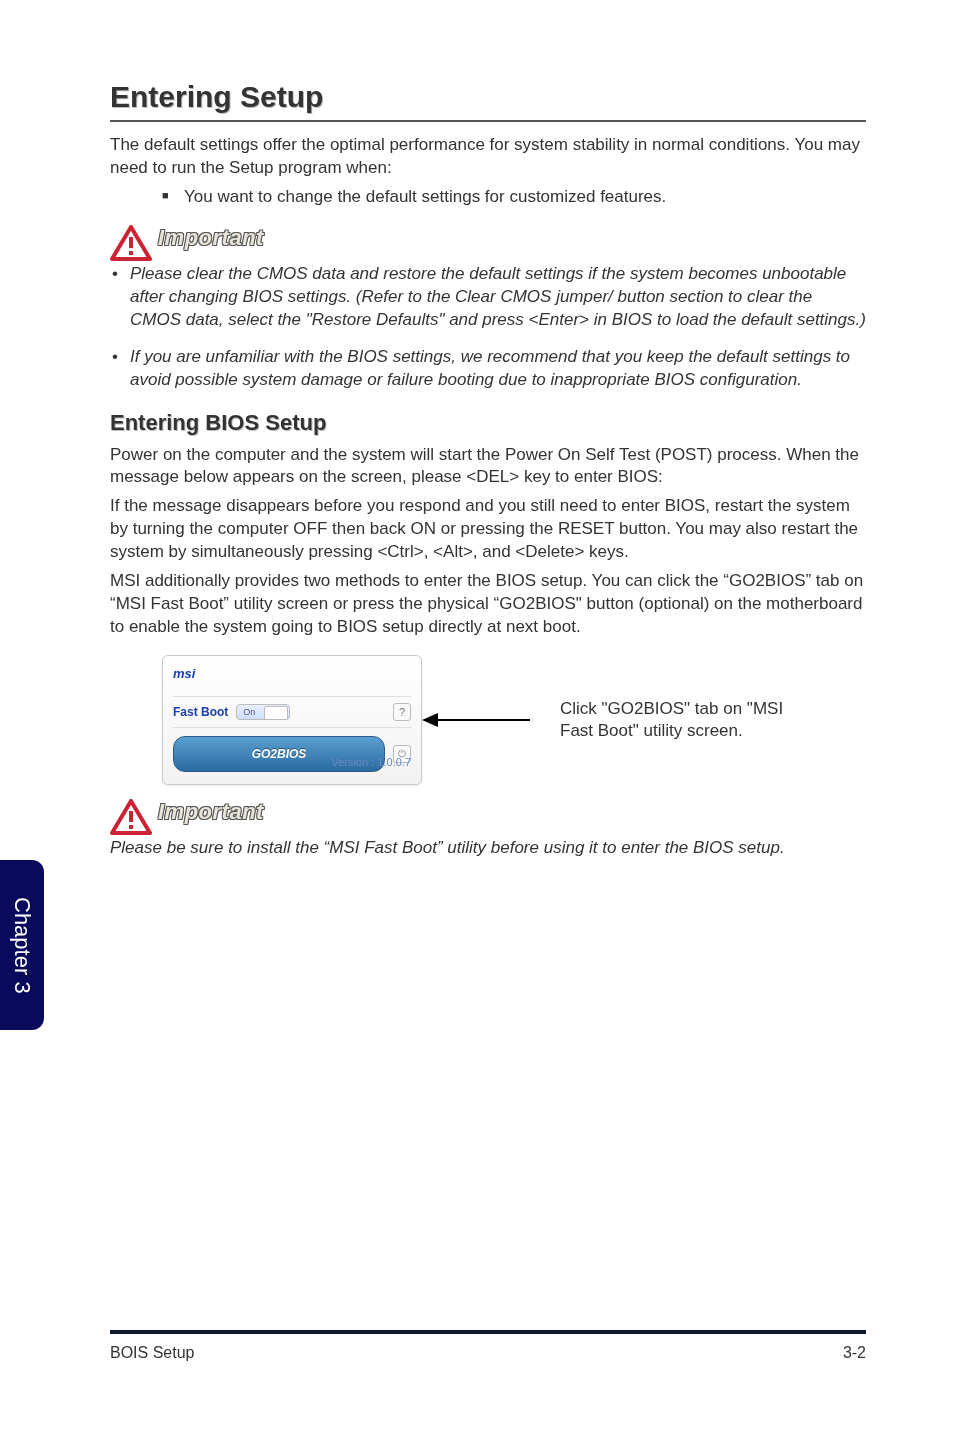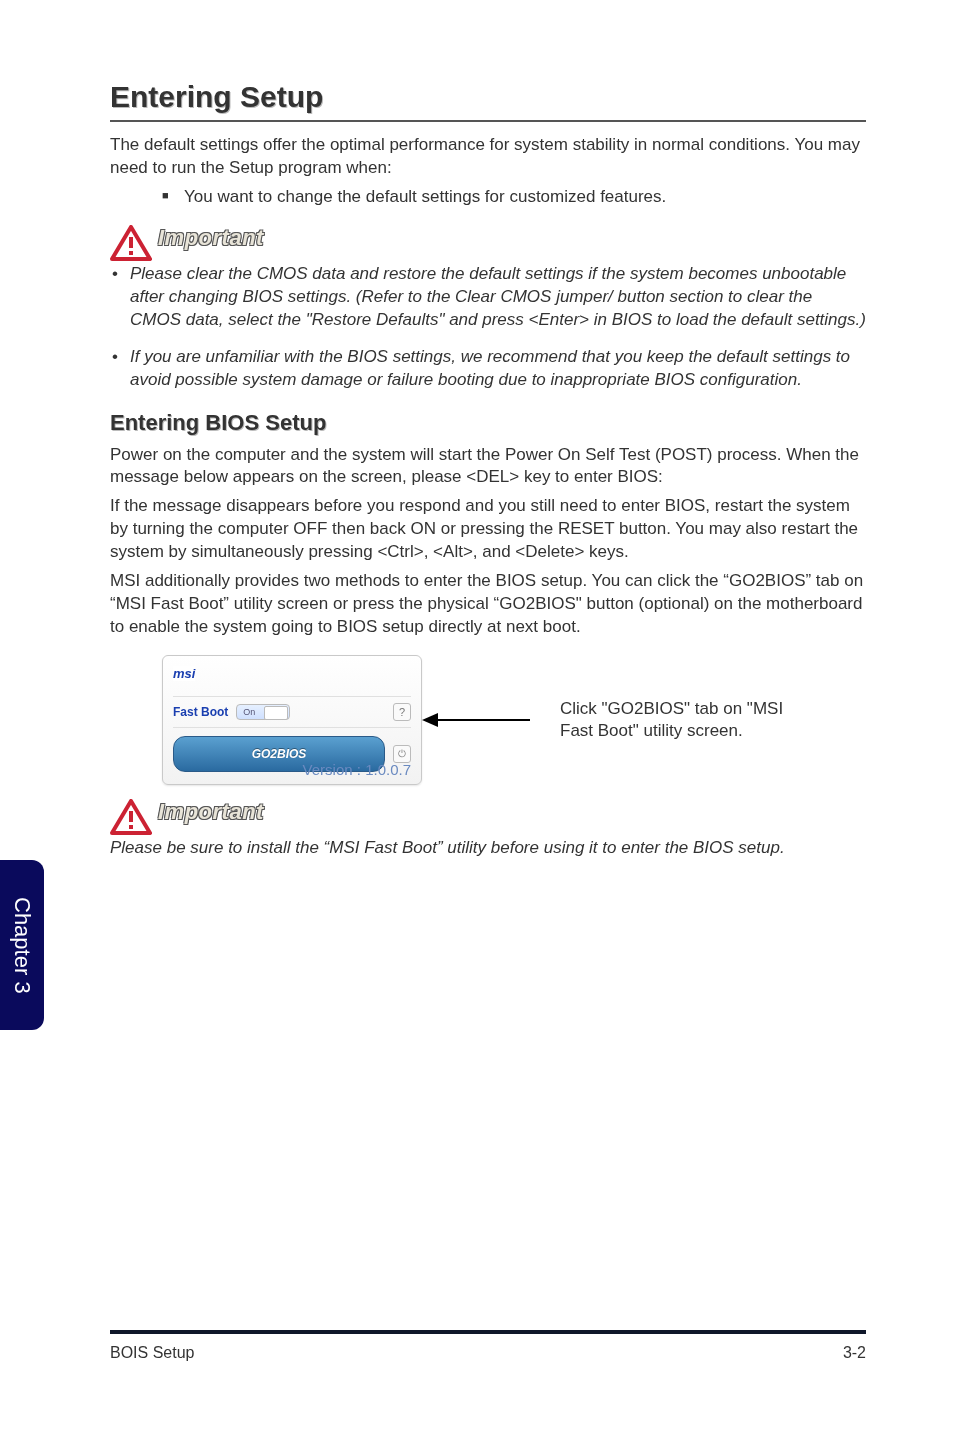--- a/index.html
+++ b/index.html
@@ -71,21 +71,21 @@
     background: linear-gradient(#5aa0d0, #2a6aa0);
     display: flex; align-items: center; justify-content: center;
     font-size: 12px; font-weight: 700; font-style: italic; color: #fff;
     text-shadow: 0 -1px 0 rgba(0,0,0,0.4);
     border: 1px solid #2a5a88;
   }
   .power-btn {
     width: 18px; height: 18px; border: 1px solid #bbb; border-radius: 3px;
     background: #fafafa; font-size: 10px; color: #888; display: flex; align-items: center; justify-content: center;
   }
-  .fastboot-ver { position: absolute; right: 10px; bottom: 6px; font-size: 15px; color: #6a8ac0; text-align: right; }
+  .fastboot-ver { position: absolute; right: 10px; bottom: 16px; font-size: 11px; color: #6a8ac0; text-align: right; }
   .arrow-svg { width: 110px; height: 30px; flex-shrink: 0; margin-left: -28px; }
   .caption { font-size: 17px; line-height: 1.3; max-width: 260px; }
   p.italic-note { font-size: 17px; font-style: italic; line-height: 1.35; margin-top: 2px; }
   .footer {
     position: absolute; left: 110px; right: 88px; bottom: 70px;
     border-top: 4px solid #0f172a; padding-top: 10px;
     display: flex; justify-content: space-between; font-size: 16px; color: #333;
   }
 </style>
 </head>

